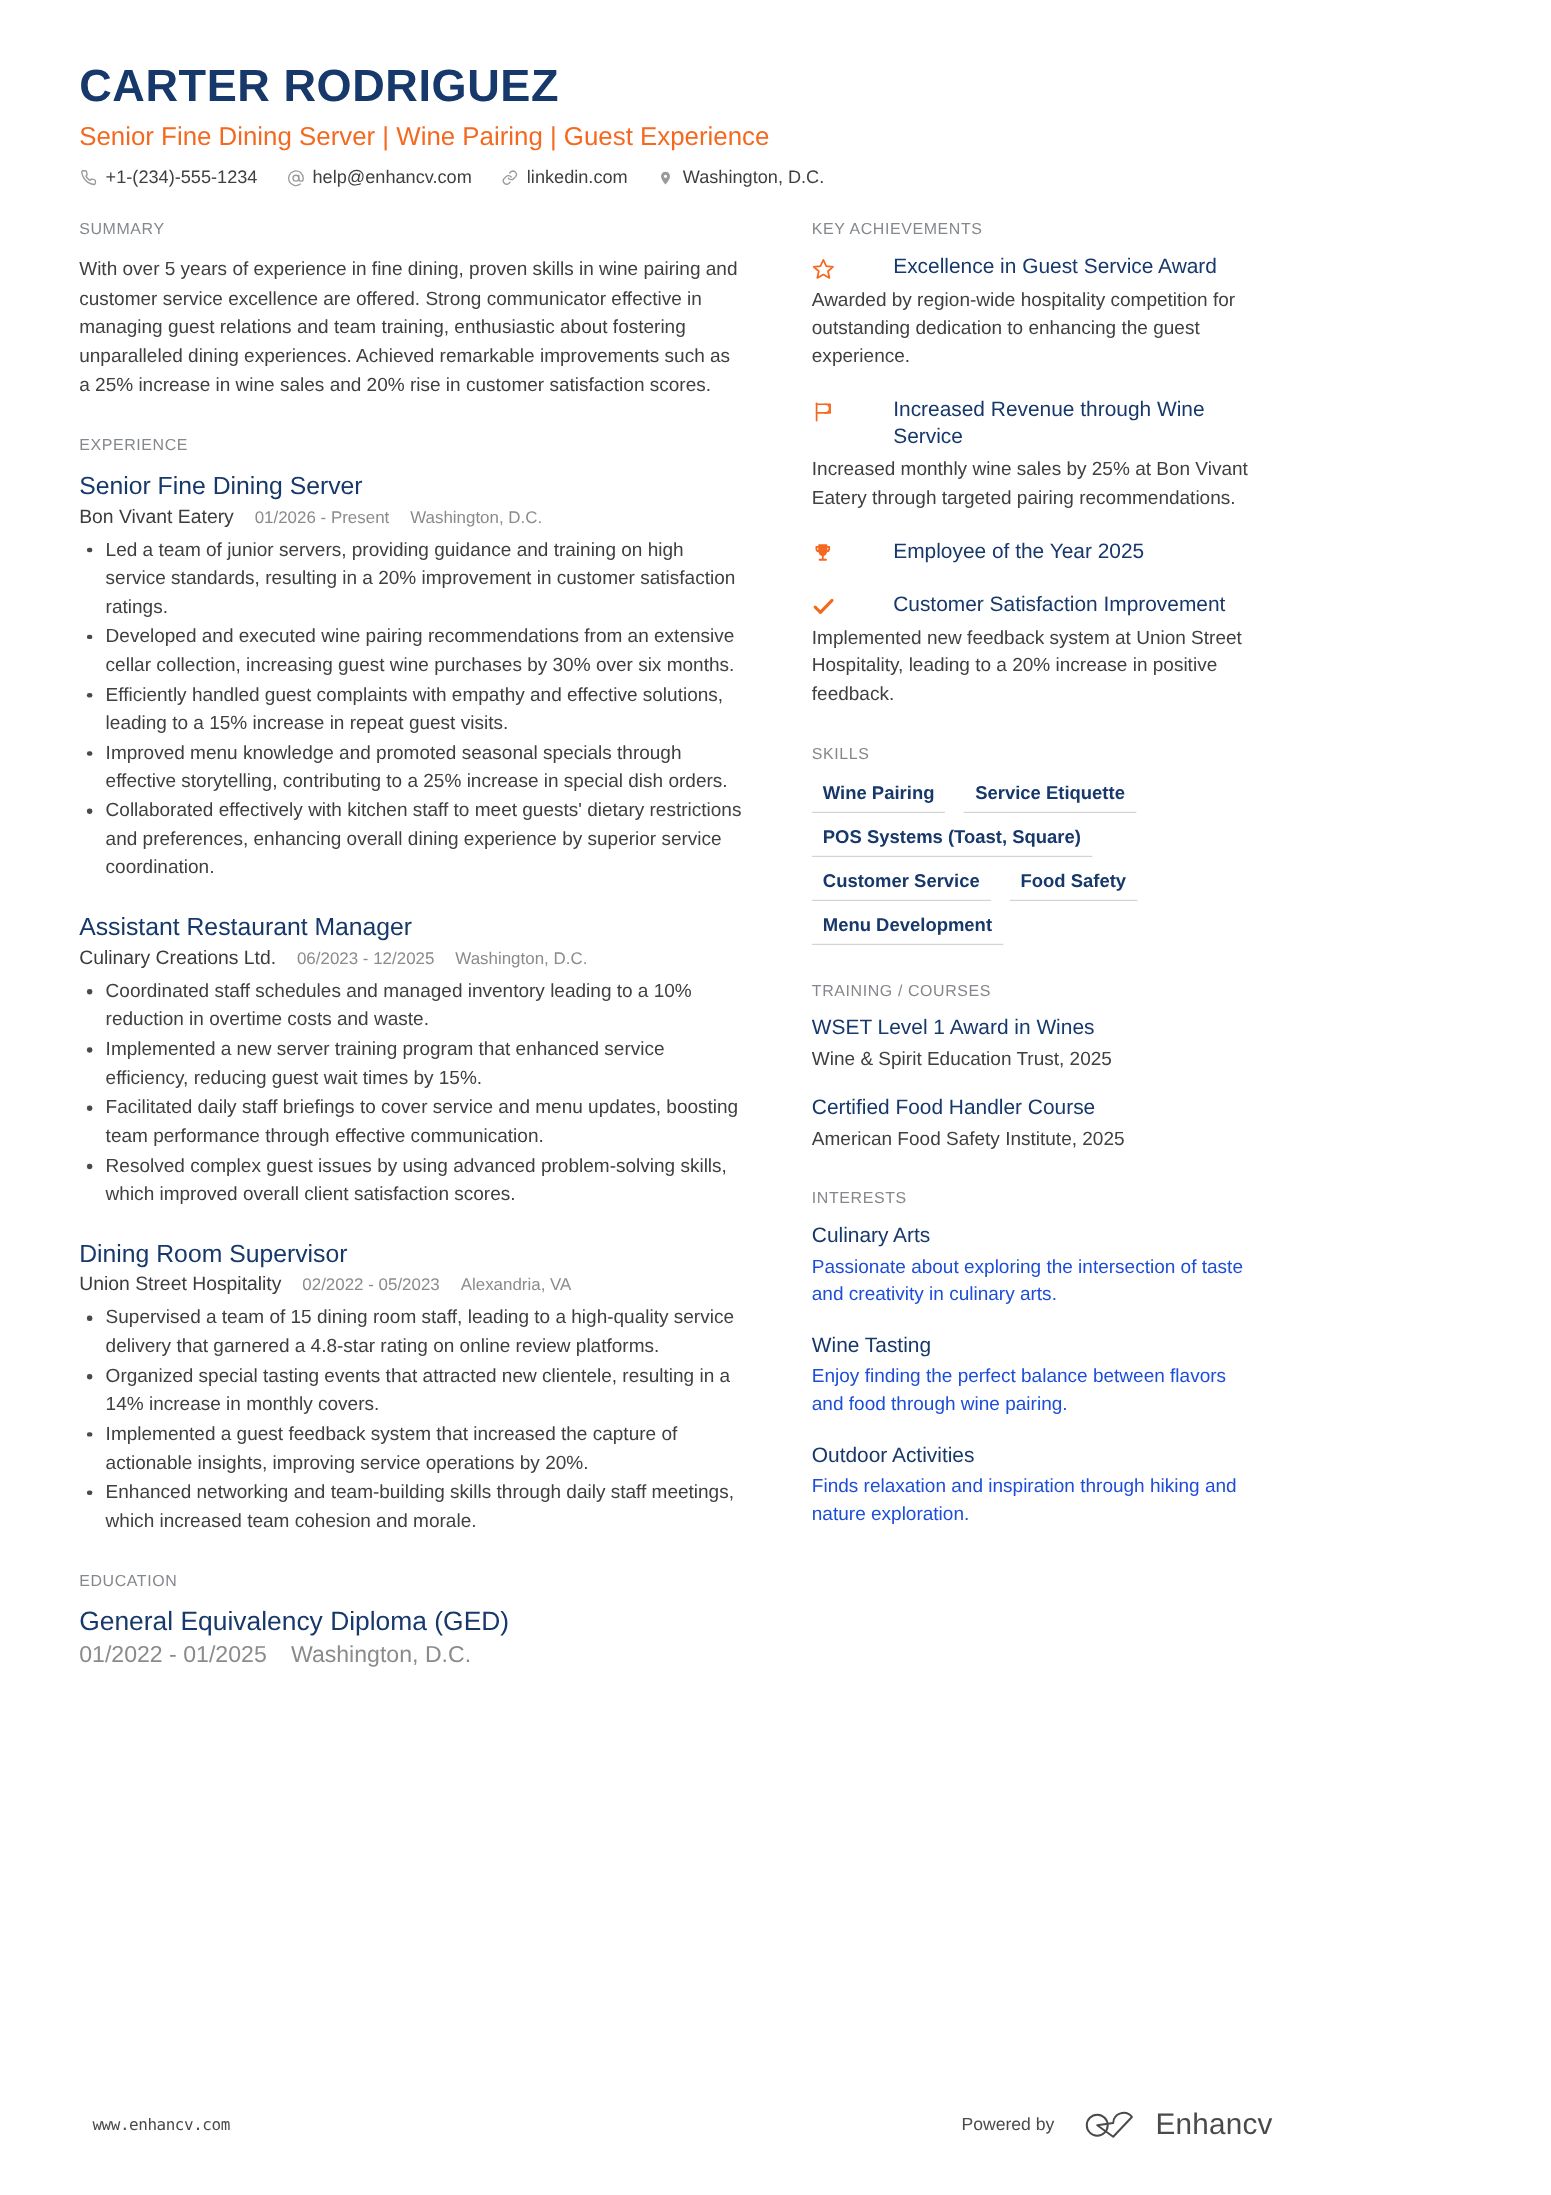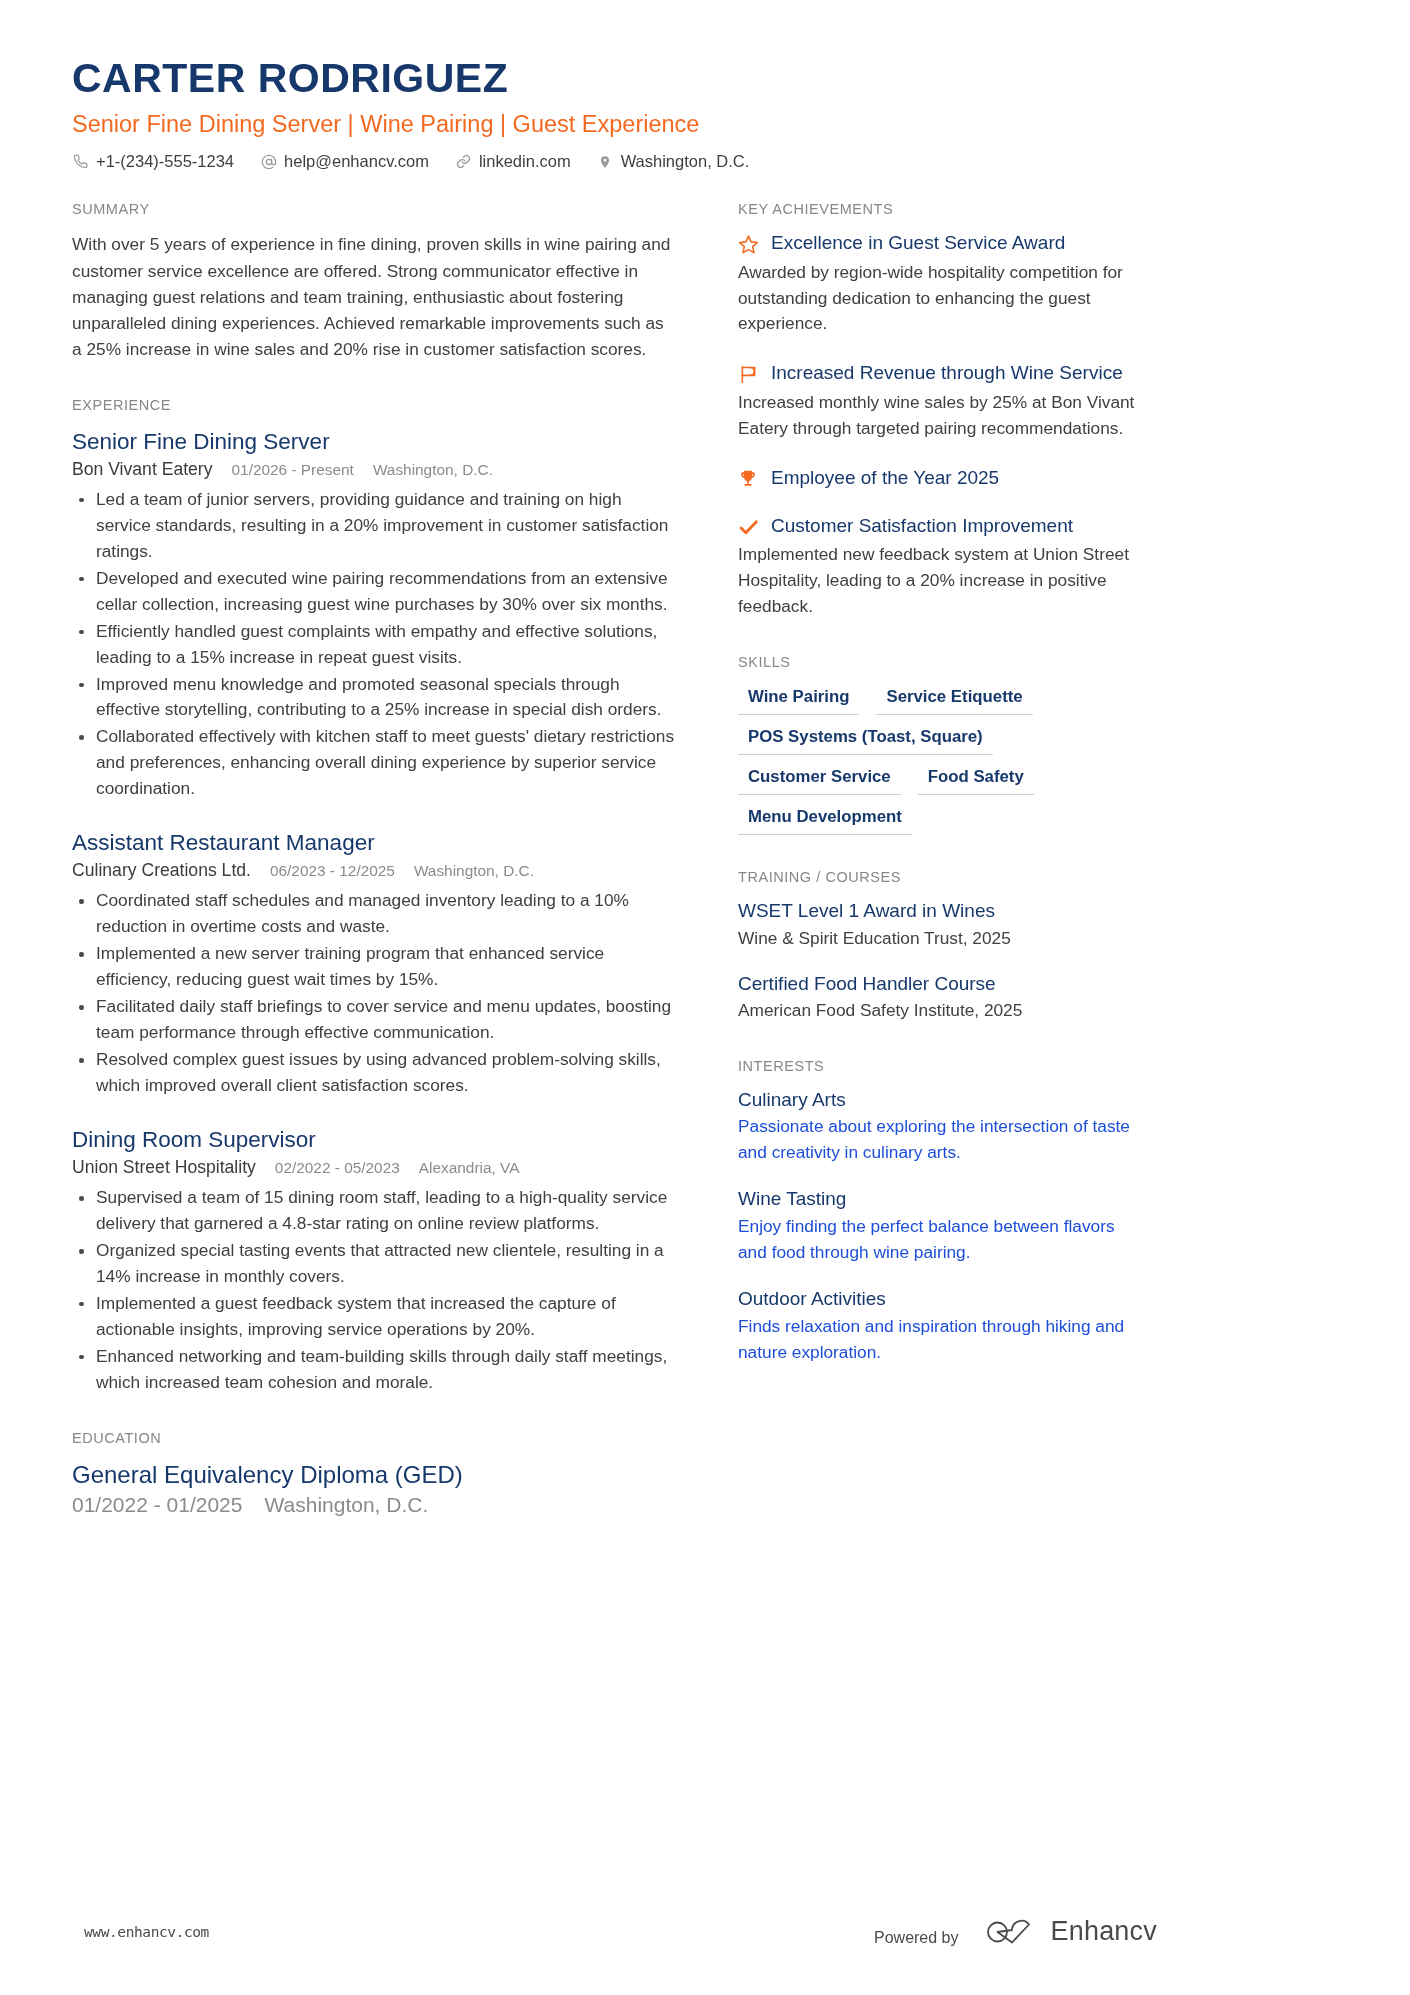--- a/index.html
+++ b/index.html
@@ -160,20 +160,21 @@
   }
   .edu-meta .sp { display: inline-block; width: 22px; }
 
   
   .ach { margin-bottom: 24px; }
   .ach:last-child { margin-bottom: 0; }
   .ach-head {
     display: flex;
     align-items: flex-start;
     margin-bottom: 4px;
+    gap: 41px;
   }
   .ach-icon {
     width: 22px;
     flex: 0 0 22px;
     margin-right: 11px;
     color: #f4691f;
     display: flex;
     align-items: center;
     justify-content: flex-start;
     padding-top: 3px;
@@ -247,21 +248,21 @@
     justify-content: space-between;
   }
   .footer-url {
     font-size: 14.5px;
     color: #4a4a4a;
     font-family: "DejaVu Sans Mono", monospace;
     letter-spacing: -0.4px;
   }
   .footer-right {
     display: flex;
-    align-items: flex-end;
+    align-items: center;
   }
   .powered {
     font-size: 16px;
     color: #4a4a4a;
     margin-right: 26px;
   }
   .brand {
     display: flex;
     align-items: center;
   }

